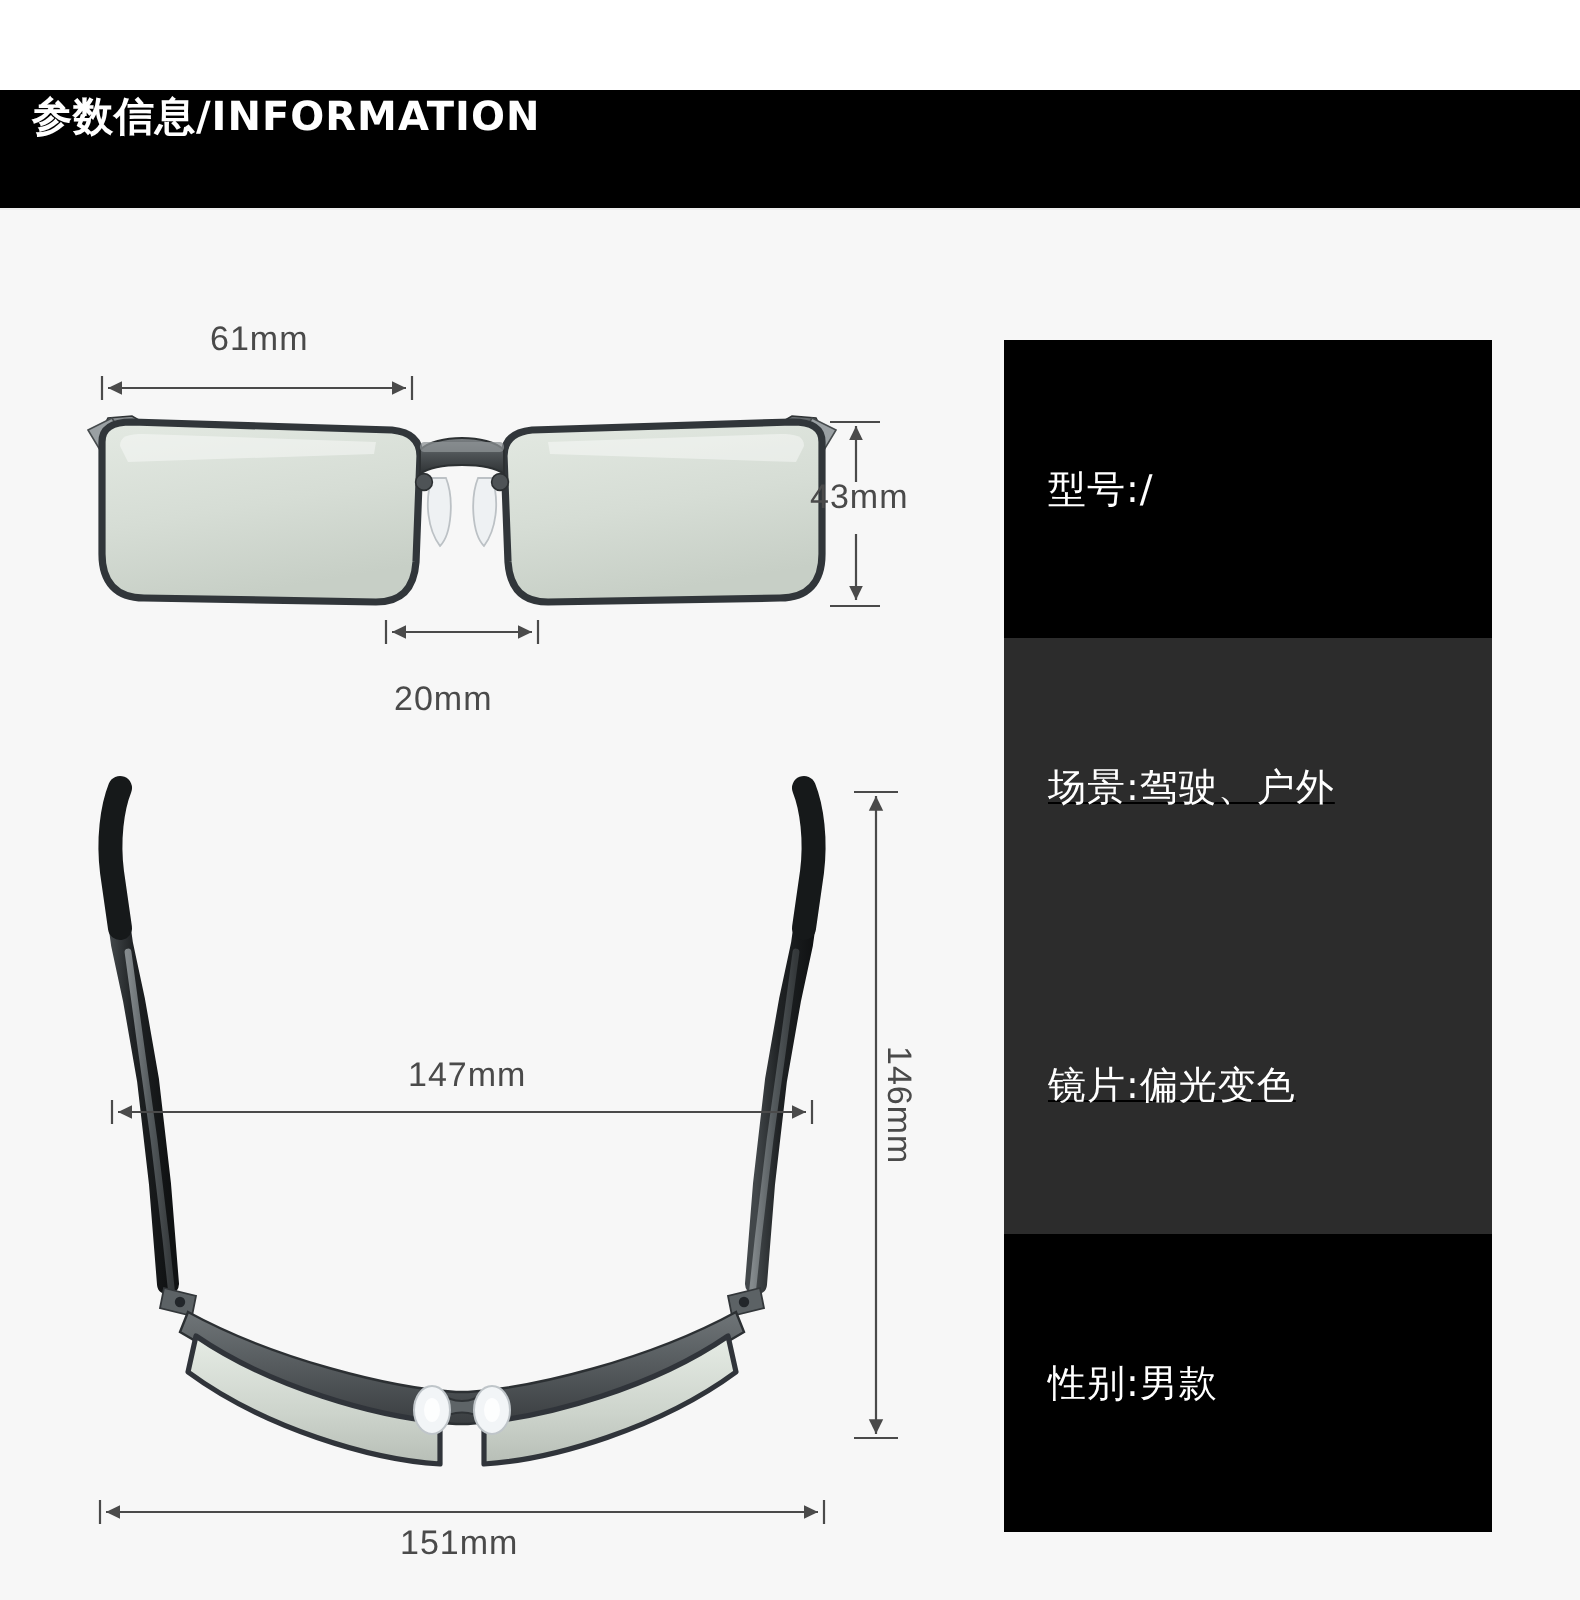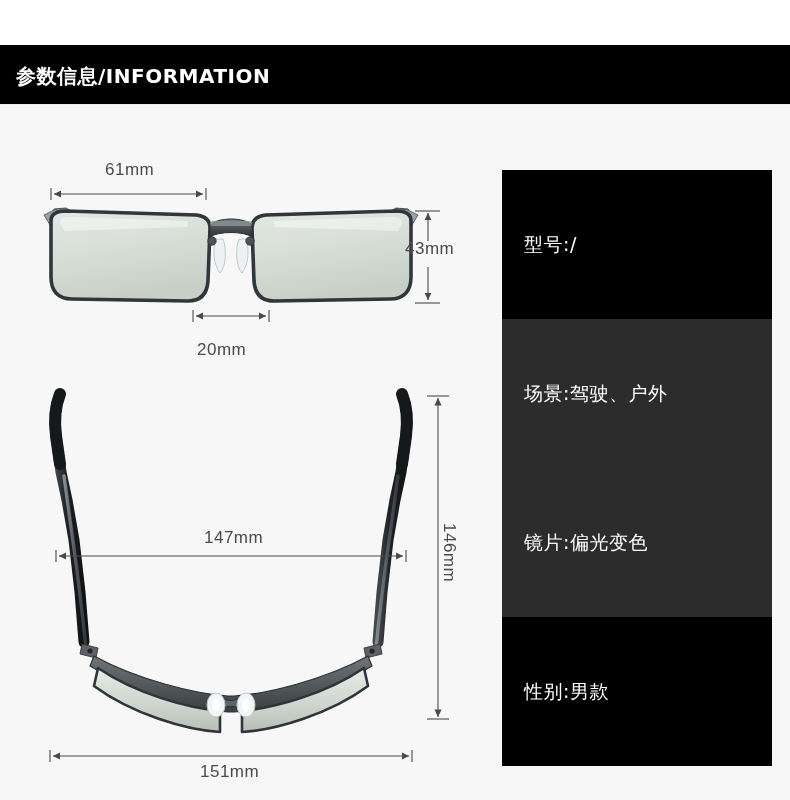--- a/index.html
+++ b/index.html
@@ -10,21 +10,21 @@
     font-family:"Liberation Sans","DejaVu Sans",sans-serif;
     overflow:hidden;
     position:relative;
   }
   .page{position:relative;width:790px;height:800px;background:#ffffff;}
 
   
   .header-bar{
     position:absolute;left:0;top:45px;width:790px;height:62px;
     background:#000000;
-    display:flex;align-items:center;
+    display:flex;align-items:flex-start;
   }
   .header-title{
     color:#ffffff;
     font-size:20px;
     font-weight:700;
     letter-spacing:0.5px;
     padding-left:16px;
     white-space:nowrap;
     font-family:"DejaVu Sans","Liberation Sans",sans-serif;
   }
@@ -35,31 +35,31 @@
   }
 
   
   .content{
     position:absolute;left:0;top:105px;width:790px;height:695px;
     background:#f7f7f7;
   }
 
   
   .spec-panel{
-    position:absolute;left:502px;top:65px;width:270px;height:596px;
+    position:absolute;left:502px;top:65px;width:244px;height:596px;
     background:#a21caf;
     display:flex;flex-direction:column;
   }
   .spec-row{
     flex:1 1 0;
     display:flex;align-items:center;
     padding-left:22px;
     box-sizing:border-box;
   }
-  .spec-row.alt{background:#2c2c2c;}
+  .spec-row.alt{background:#2c2c2c;text-decoration:underline;}
   .spec-row.dark{background:#000000;}
   .spec-text{
     color:#ffffff;
     font-size:19px;
     letter-spacing:0.5px;
     white-space:nowrap;
     font-family:"DejaVu Sans","Liberation Sans",sans-serif;
   }
 
   

